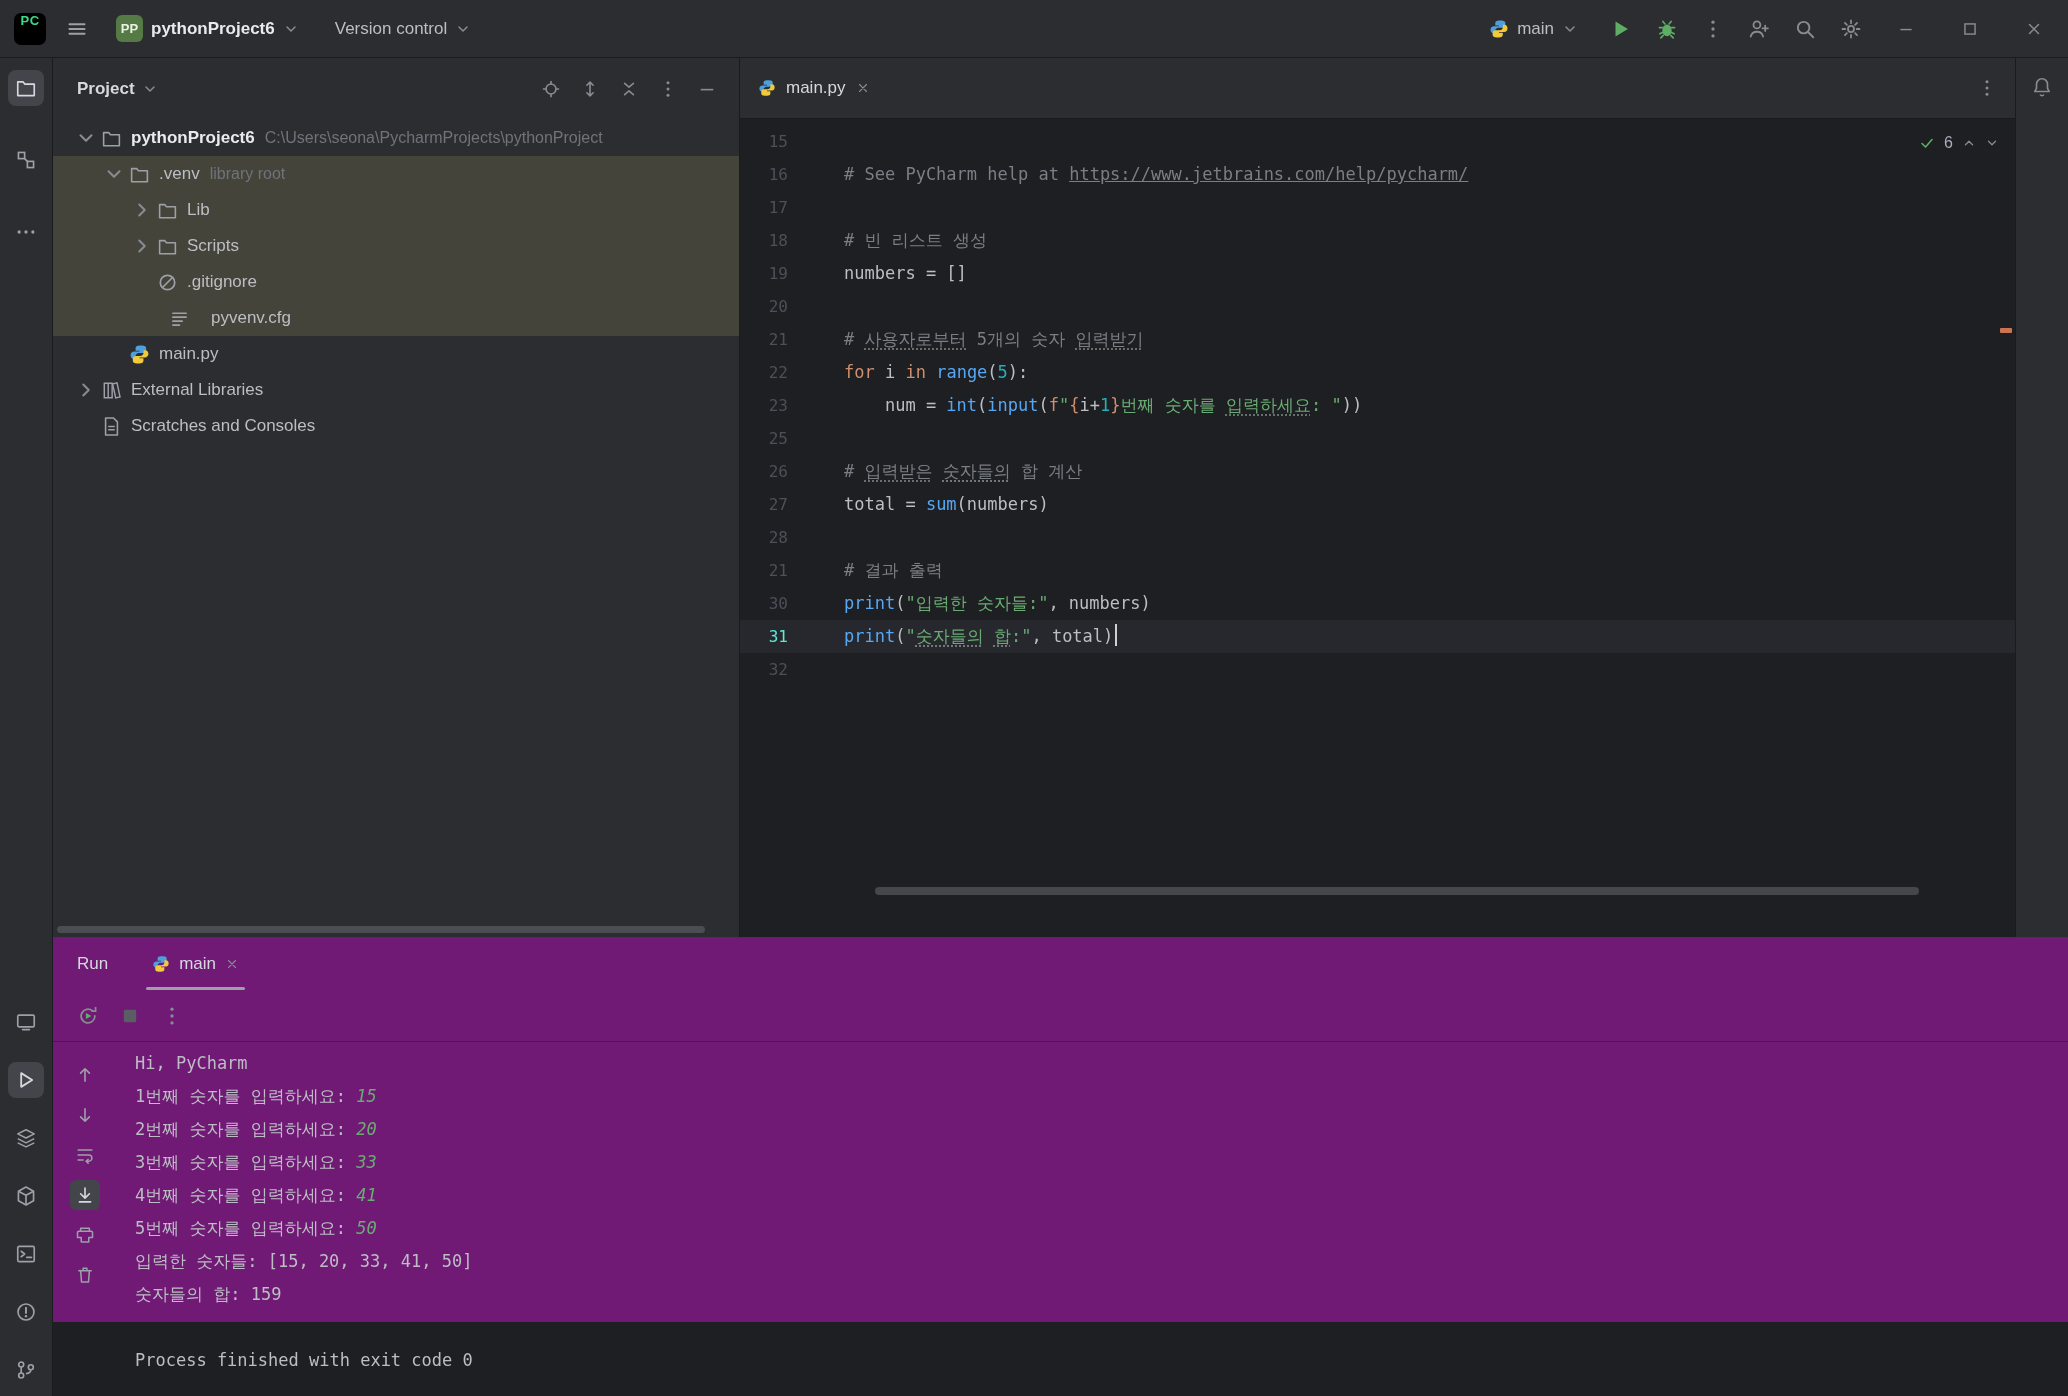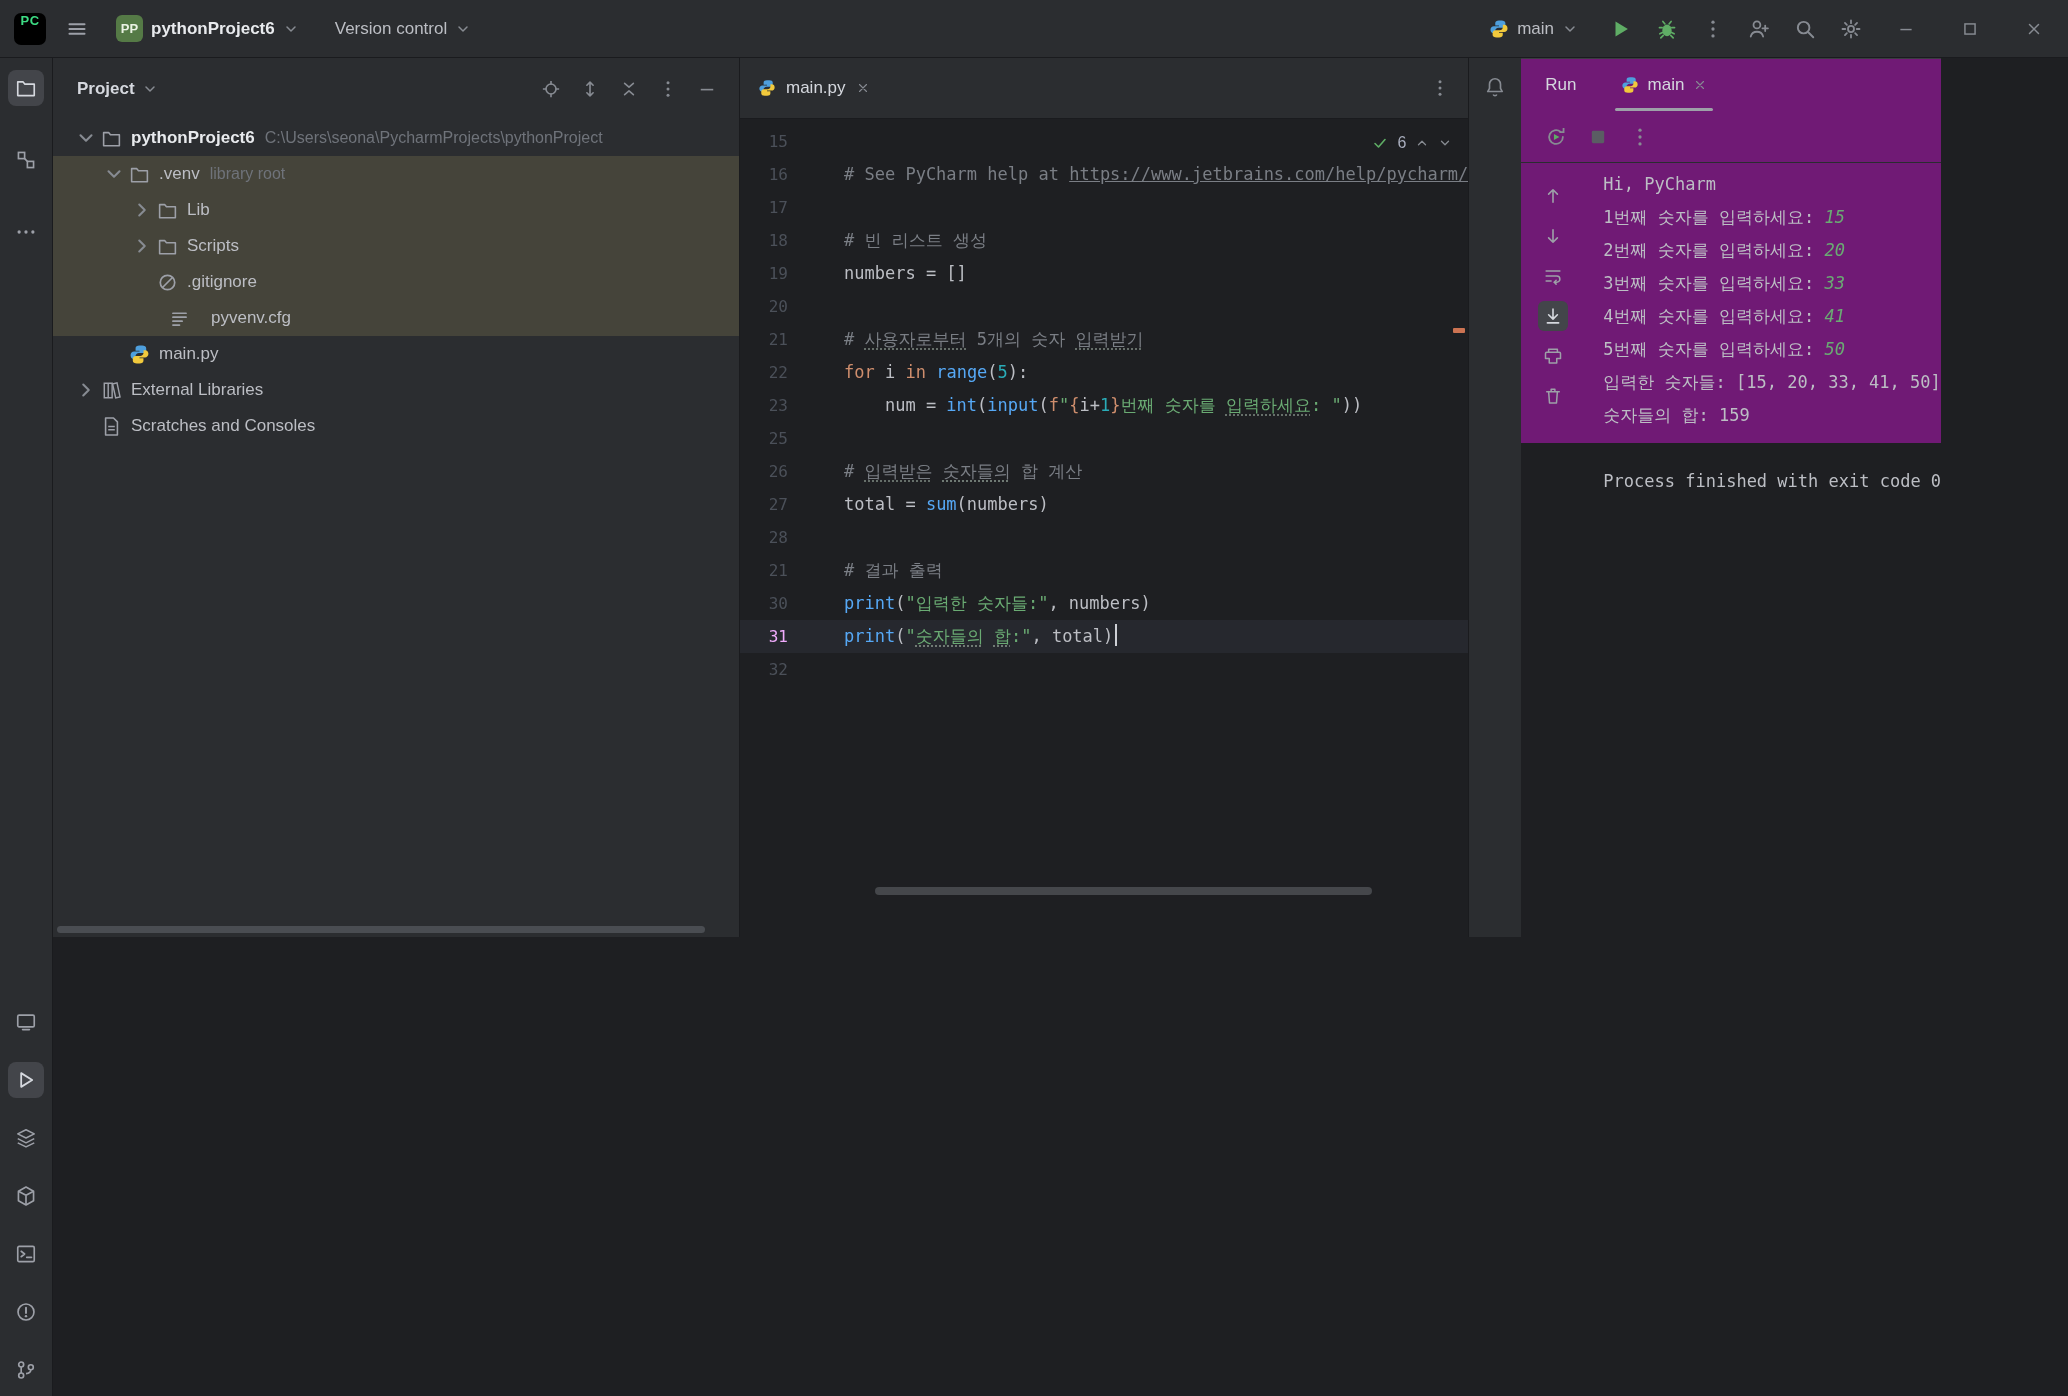--- a/index.html
+++ b/index.html
@@ -24,21 +24,21 @@
 
   
   .app-row{display:flex;height:1338px}
   .left-strip{width:53px;background:#2b2d30;border-right:1px solid #1a1b1e;position:relative;flex:none}
   .strip-group{position:absolute;left:0;width:100%;display:flex;flex-direction:column;align-items:center}
   .strip-group.top{top:12px;gap:36px}
   .strip-group.bottom{bottom:8px;gap:22px}
   .strip-icon{width:36px;height:36px;border-radius:8px;display:flex;align-items:center;justify-content:center;color:#9da0a8}
   .strip-icon svg{width:22px;height:22px}
   .strip-icon.active{background:#43454a;color:#d5d8de}
-  .right-col{flex:1;display:flex;flex-direction:row;min-width:0}
+  .right-col{flex:1;display:flex;flex-direction:column;min-width:0}
   .upper{display:flex;height:879px;min-height:0}
 
   
   .project-panel{width:687px;background:#2b2d30;border-right:1px solid #1a1b1e;position:relative;flex:none;overflow:hidden}
   .pp-header{height:62px;display:flex;align-items:center;padding:0 22px 0 24px}
   .pp-title{display:flex;align-items:center;gap:7px;color:#d5d8de;font-weight:600}
   .pp-actions{margin-left:auto;display:flex;align-items:center;gap:19px}
   .tree-row{height:36px;display:flex;align-items:center;white-space:nowrap}
   .tree-row.hl{background:#45443a}
   .chev{width:22px;height:22px;margin-right:4px}
@@ -51,21 +51,21 @@
   
   .editor-col{flex:1;display:flex;flex-direction:column;background:#1e1f22;position:relative;min-width:0}
   .tabbar{height:61px;background:#2b2d30;display:flex;align-items:stretch;border-bottom:1px solid #1a1b1e}
   .etab{display:flex;align-items:center;gap:10px;padding:0 18px}
   .etab-label{color:#d5d8de}
   .tab-kebab{margin-left:auto;align-self:center;margin-right:18px}
   .code{flex:1;padding-top:6px;font-family:"DejaVu Sans Mono",monospace;font-size:17px;overflow:hidden}
   .code-line{height:33px;line-height:33px;display:flex;white-space:pre}
   .code-line.current{background:#26282e}
   .lnum{width:88px;padding-right:40px;text-align:right;color:#4b5059;flex:none;font-size:16px}
-  .code-line.current .lnum{color:#f0abfc}
+  .code-line.current .lnum{color:#5eead4}
   .ltext{padding-left:16px}
   .d{color:#bcbec4}.c{color:#7a7e85}.k{color:#cf8e6d}.f{color:#56a8f5}.s{color:#6aab73}.n{color:#2aacb8}.br{color:#cf8e6d}
   .sq{text-decoration:underline dotted #7f8b82;text-underline-offset:4px}
   .lk{text-decoration:underline}
   .caret{display:inline-block;width:2px;height:22px;background:#ced0d6;vertical-align:-4px;margin-left:2px}
   .inspections{position:absolute;top:76px;right:16px;display:flex;align-items:center;gap:9px;color:#a8adbd;font-size:16px}
   .stripe-mark{position:absolute;top:270px;right:3px;width:12px;height:5px;background:#cc7352;border-radius:1px}
   .editor-hscroll{position:absolute;bottom:42px;left:135px;right:96px;height:8px;border-radius:4px;background:#45474b}
   .right-strip{width:53px;background:#2b2d30;border-left:1px solid #1a1b1e;flex:none;display:flex;justify-content:center;padding-top:18px}
 

